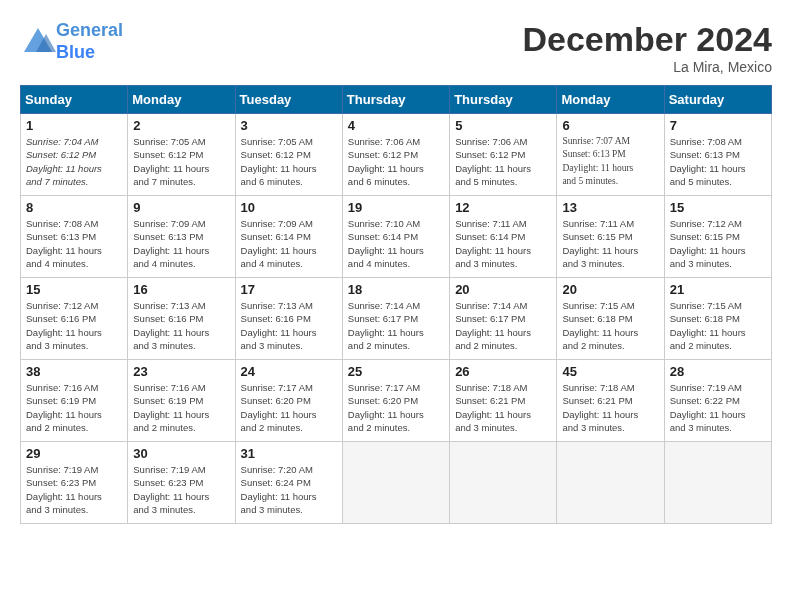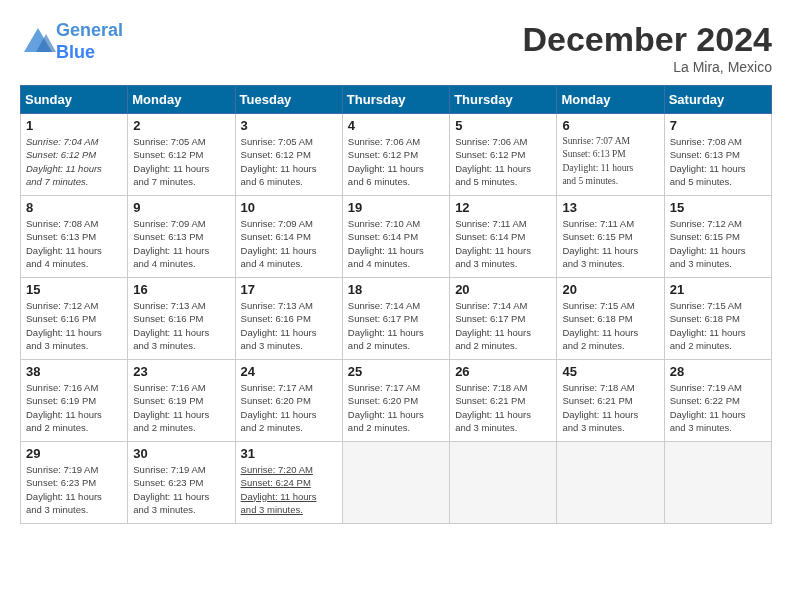--- a/index.html
+++ b/index.html
@@ -333,21 +333,21 @@
         </td>
         <td>
           <span class="day-num">30</span>
           <div class="day-info" style="white-space: pre-line;">Sunrise: 7:19 AM
 Sunset: 6:23 PM
 Daylight: 11 hours
 and 3 minutes.</div>
         </td>
         <td>
           <span class="day-num">31</span>
-          <div class="day-info" style="white-space: pre-line; text-decoration: underline;">Sunrise: 7:20 AM
+          <div class="day-info" style="white-space: pre-line;">Sunrise: 7:20 AM
 Sunset: 6:24 PM
 Daylight: 11 hours
 and 3 minutes.</div>
         </td>
         <td class="empty"></td>
         <td class="empty"></td>
         <td class="empty"></td>
         <td class="empty"></td>
       </tr>
     </tbody>

